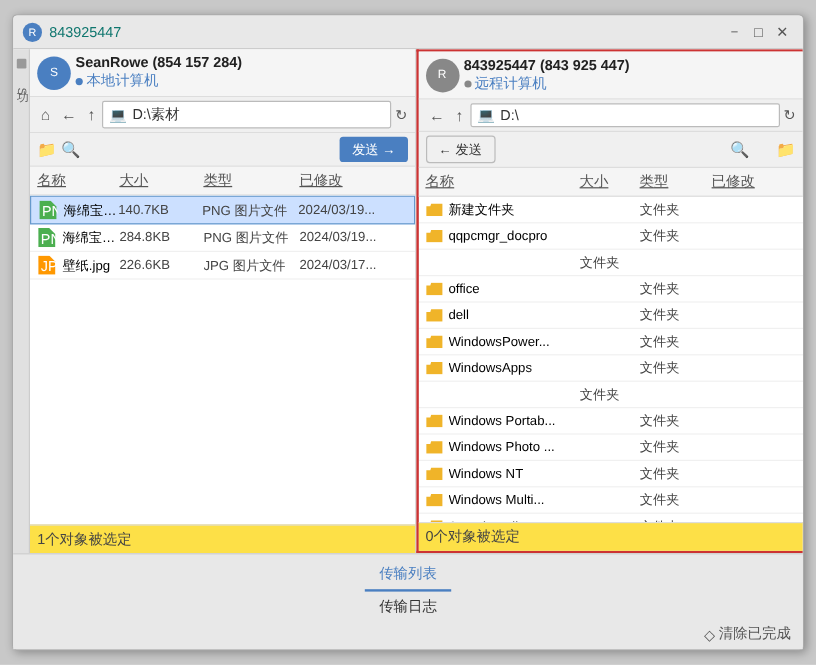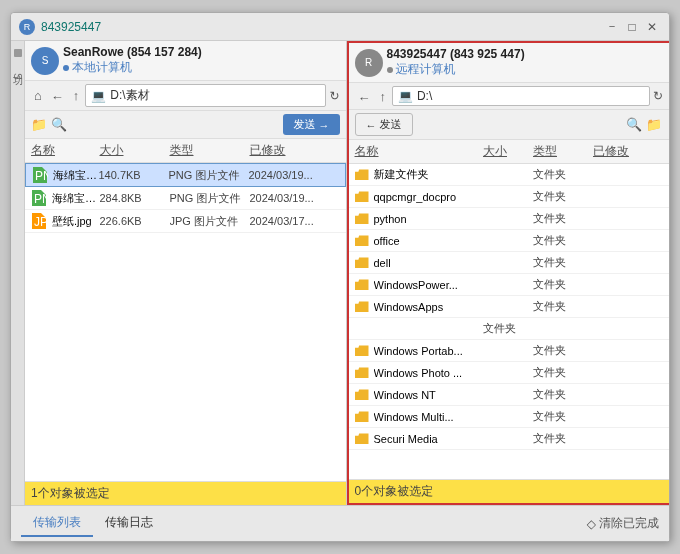--- a/index.html
+++ b/index.html
@@ -36,27 +36,27 @@
     .file-table-header { display: grid; grid-template-columns: 1fr 70px 80px 90px; padding: 3px 6px; background: #f5f5f5; border-bottom: 1px solid #ddd; color: #555; font-size: 11px; text-decoration: underline; }
     .file-table-header.remote { grid-template-columns: 1fr 50px 60px 70px; }
     .file-row { display: grid; grid-template-columns: 1fr 70px 80px 90px; padding: 3px 6px; border-bottom: 1px solid #f0f0f0; align-items: center; cursor: pointer; }
     .file-row.remote { grid-template-columns: 1fr 50px 60px 70px; }
     .file-row.selected { background: #cce0ff; border: 1px solid #6699cc; }
     .file-name-cell { display: flex; align-items: center; gap: 5px; overflow: hidden; }
     .file-icon { width: 16px; height: 16px; flex-shrink: 0; }
     .file-name-text { white-space: nowrap; overflow: hidden; text-overflow: ellipsis; font-size: 11px; }
     .file-cell { font-size: 11px; color: #444; white-space: nowrap; overflow: hidden; text-overflow: ellipsis; }
     .status-bar { padding: 3px 6px; background: #fde047; border-top: 1px solid #ddd; font-size: 11px; color: #444; }
-    .bottom-bar { display: flex; align-items: center; background: #e8e8e8; border-top: 1px solid #ccc; padding: 4px 10px; gap: 0; }
+    .bottom-bar { display: flex; align-items: center; background: #e8e8e8; border-top: 1px solid #ccc; padding: 4px 10px; gap: 0; flex-direction: column; }
     .tab-btn { background: none; border: none; cursor: pointer; padding: 4px 12px; font-size: 12px; color: #333; border-bottom: 2px solid transparent; }
     .tab-btn.active { border-bottom: 2px solid #4a7fc1; color: #4a7fc1; }
     .clear-btn { margin-left: auto; background: none; border: none; cursor: pointer; color: #555; font-size: 11px; display: flex; align-items: center; gap: 3px; }
     .folder-icon-sm { display: inline-block; width: 14px; height: 11px; background: #f0b429; clip-path: polygon(0 25%, 28% 25%, 33% 5%, 100% 5%, 100% 100%, 0 100%); }
     .remote-panel-border { border: 2px solid #cc3333; }
-    .remote-toolbar { display: flex; align-items: center; gap: 4px; padding: 3px 6px; background: #f0f0f0; border-bottom: 1px solid #ddd; }
+    .remote-toolbar { display: flex; align-items: center; gap: 22px; padding: 3px 6px; background: #f0f0f0; border-bottom: 1px solid #ddd; }
   </style>
 </head>
 <body>
 
 <div class="window">
 
   <div class="titlebar">
     <div class="titlebar-left">
       <div class="titlebar-icon">R</div>
       <span class="titlebar-text">843925447</span>
@@ -209,24 +209,20 @@
           <div class="file-row remote">
             <div class="file-name-cell">
               <span class="folder-icon-sm"></span>
               <span class="file-name-text">qqpcmgr_docpro</span>
             </div>
             <span class="file-cell"></span>
             <span class="file-cell">文件夹</span>
             <span class="file-cell"></span>
           </div>
           <div class="file-row remote">
-            <div class="file-name-cell">
-              <span class="folder-icon-sm"></span>
-              <span class="file-name-text">python</span>
-            </div>
             <span class="file-cell"></span>
             <span class="file-cell">文件夹</span>
             <span class="file-cell"></span>
           </div>
           <div class="file-row remote">
             <div class="file-name-cell">
               <span class="folder-icon-sm"></span>
               <span class="file-name-text">office</span>
             </div>
             <span class="file-cell"></span>

